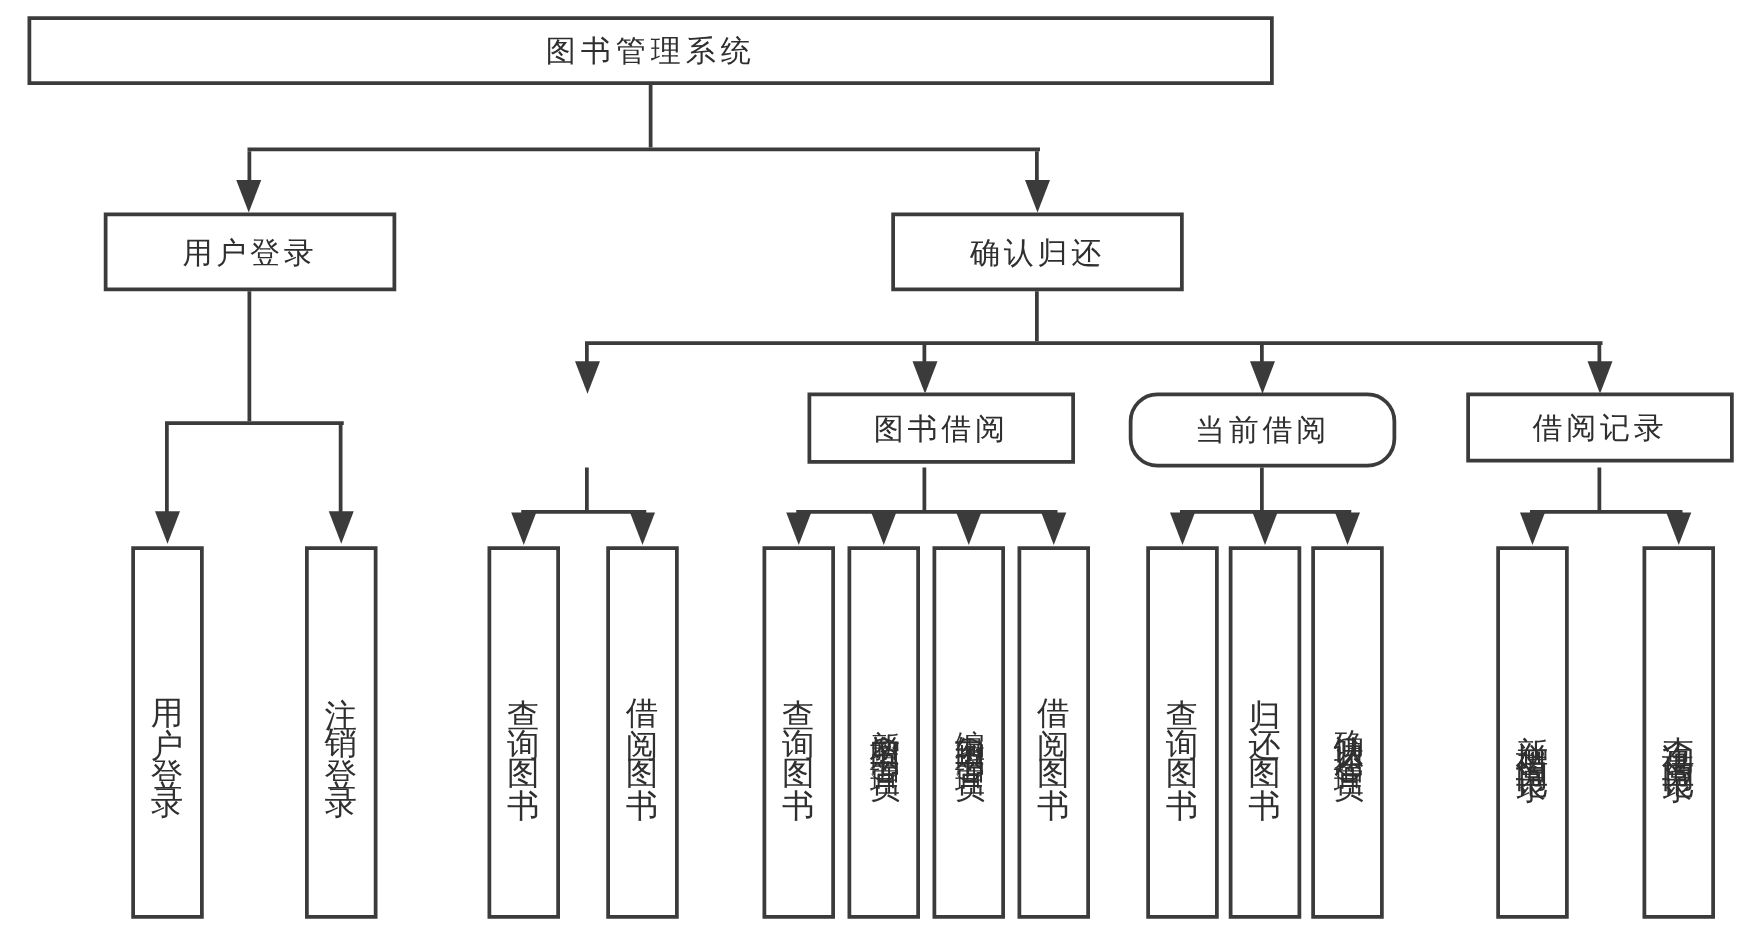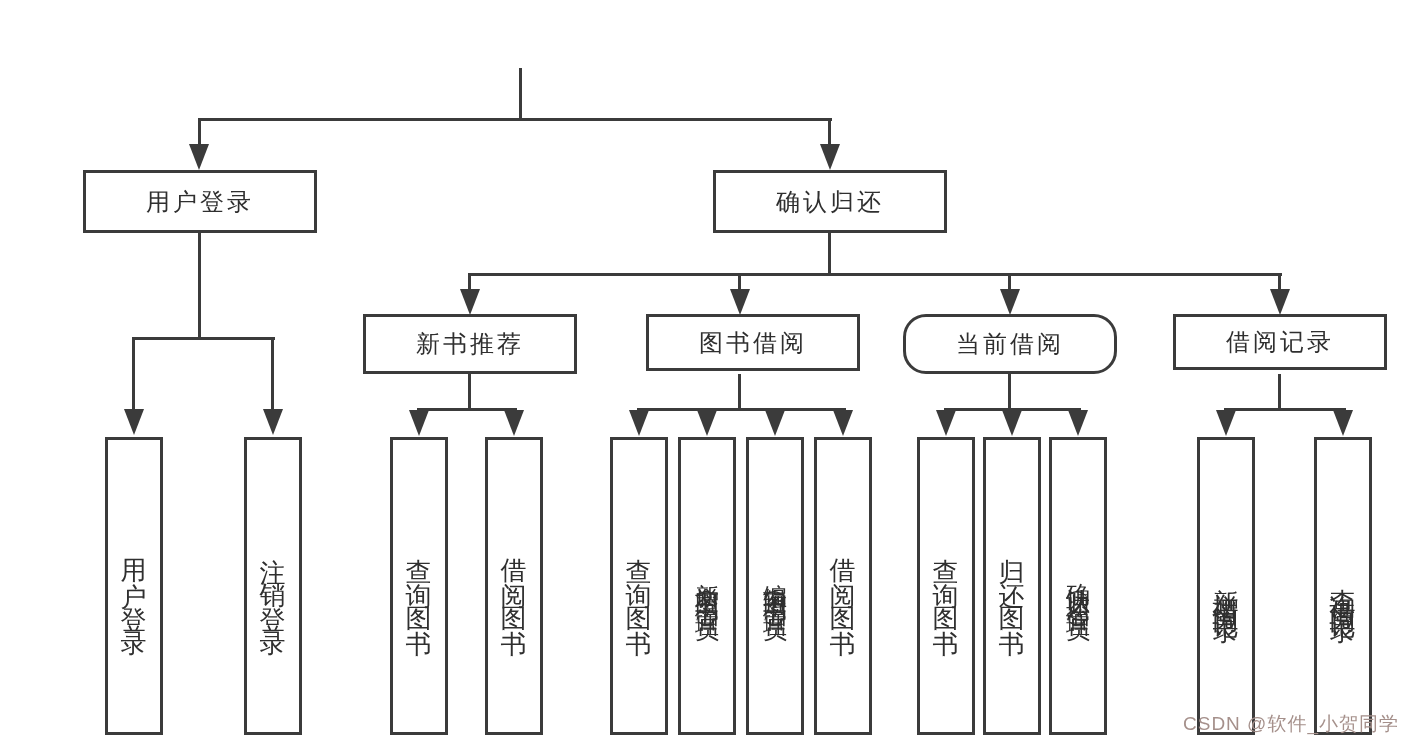--- a/index.html
+++ b/index.html
@@ -32,20 +32,23 @@
   .watermark{
     position:absolute;left:1183px;top:711px;z-index:6;
     font-size:19px;letter-spacing:1px;color:#a5908b;white-space:nowrap;
   }
 </style>
 </head>
 <body>
 
 <div class="canvas">
 
+  <div class="node node-root" style="left:22px;top:13px;width:997px;height:55px;">
+    <span>图书管理系统</span>
+  </div>
 
   <div class="ln" style="left:519px;top:68px;width:3px;height:50px;"></div>
   <div class="ln" style="left:198px;top:118px;width:634px;height:3px;"></div>
   <div class="ln" style="left:198px;top:121px;width:3px;height:26px;"></div>
   <div class="arw" style="left:189px;top:144px;"></div>
   <div class="ln" style="left:828px;top:121px;width:3px;height:26px;"></div>
   <div class="arw" style="left:820px;top:144px;"></div>
 
   <div class="node node-mid" style="left:83px;top:170px;width:234px;height:63px;">
     <span>用户登录</span>
@@ -65,23 +68,20 @@
   <div class="ln" style="left:468px;top:273px;width:814px;height:3px;"></div>
   <div class="ln" style="left:468px;top:276px;width:3px;height:15px;"></div>
   <div class="arw" style="left:460px;top:289px;"></div>
   <div class="ln" style="left:738px;top:276px;width:3px;height:15px;"></div>
   <div class="arw" style="left:730px;top:289px;"></div>
   <div class="ln" style="left:1008px;top:276px;width:3px;height:15px;"></div>
   <div class="arw" style="left:1000px;top:289px;"></div>
   <div class="ln" style="left:1278px;top:276px;width:3px;height:15px;"></div>
   <div class="arw" style="left:1270px;top:289px;"></div>
 
-  <div class="node node-mid" style="left:363px;top:314px;width:214px;height:60px;">
-    <span>新书推荐</span>
-  </div>
   <div class="node node-mid" style="left:646px;top:314px;width:214px;height:57px;">
     <span>图书借阅</span>
   </div>
   <div class="node node-mid" style="left:903px;top:314px;width:214px;height:60px;border-radius:23px;">
     <span>当前借阅</span>
   </div>
   <div class="node node-mid" style="left:1173px;top:314px;width:214px;height:56px;">
     <span>借阅记录</span>
   </div>
 
@@ -145,15 +145,14 @@
     <span>确认归还（管理员）</span>
   </div>
 
   <div class="node leaf sp6" style="left:1197px;top:437px;width:58px;height:298px;">
     <span>新增借阅记录</span>
   </div>
   <div class="node leaf sp6" style="left:1314px;top:437px;width:58px;height:298px;">
     <span>查询借阅记录</span>
   </div>
 
-  <div class="watermark" style="color: rgb(165, 144, 139);">CSDN @软件_小贺同学</div>
 
 </div>
 
 </body></html>

